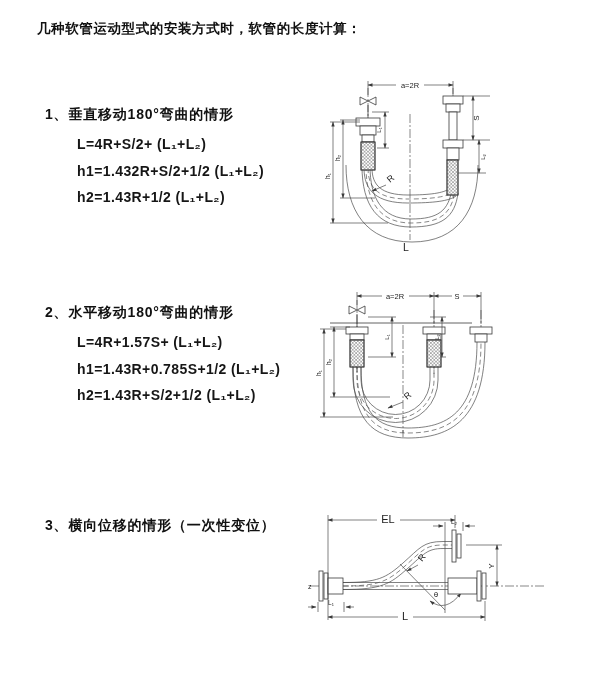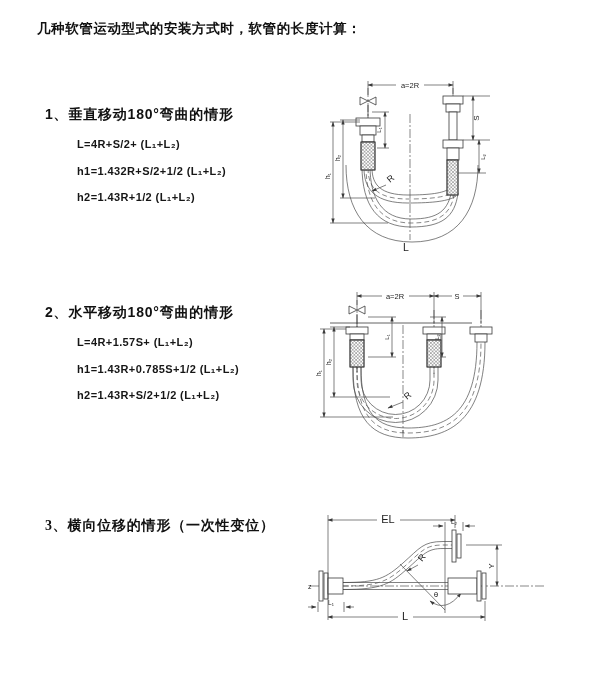--- a/index.html
+++ b/index.html
@@ -8,26 +8,26 @@
     font-family:"Liberation Sans",sans-serif;color:#1c1c1c;overflow:hidden;
   }
   .doc-title{
     position:absolute;left:30px;top:20px;font-size:13.5px;font-weight:700;
     letter-spacing:.6px;color:#111;margin-left:7px;
   }
   .section{position:absolute;left:45px;}
   .sec-heading{font-size:14px;font-weight:700;color:#111;letter-spacing:.8px;}
   .formulas{margin:7px 0 0 0;padding:0 0 0 32px;list-style:none;}
   .formulas li{
-    font-size:11px;font-weight:700;color:#161616;line-height:26.5px;
+    font-size:14px;font-weight:700;color:#161616;line-height:26.5px;
     letter-spacing:.4px;white-space:nowrap;
   }
   #sec1{top:106px;}
   #sec2{top:304px;}
-  #sec3{top:517px;font-family:Liberation Serif, serif;}
+  #sec3{top:517px;}
   .diagram{position:absolute;left:300px;}
   #dia1{top:70px;}
   #dia2{top:280px;}
   #dia3{top:500px;}
   svg{display:block;}
   svg text{font-family:"Liberation Sans",sans-serif;fill:#222;}
   .ln{stroke:#3a3a3a;stroke-width:0.8;fill:none;}
   .thin{stroke:#4a4a4a;stroke-width:0.7;fill:none;}
   .cl{stroke:#555;stroke-width:0.7;fill:none;stroke-dasharray:9 2 2 2;}
   .tcl{stroke:#555;stroke-width:0.7;fill:none;stroke-dasharray:5 3;}

